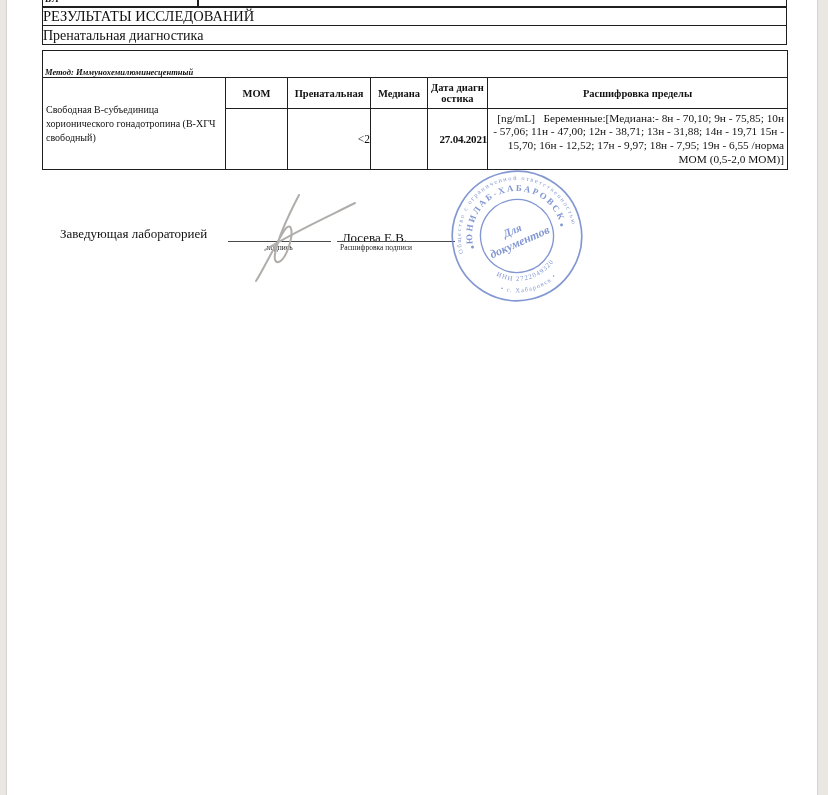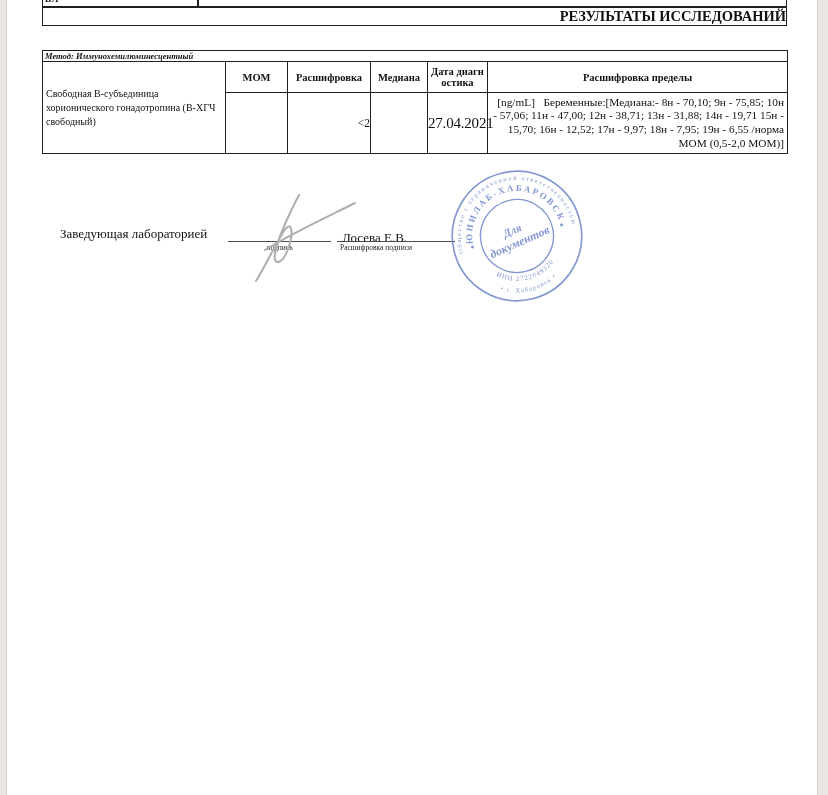--- a/index.html
+++ b/index.html
@@ -12,37 +12,37 @@
 
   
   .clipped-row { position:absolute; left:42px; top:0; width:745px; height:7px;
     border-left:1.5px solid #1f1f1f; border-right:1.5px solid #1f1f1f;
     border-bottom:1.5px solid #1f1f1f; overflow:hidden; }
   .clipped-row .divider { position:absolute; left:154px; top:0; bottom:0; width:1.5px; background:#1f1f1f; }
   .clipped-row .frag { position:absolute; left:2px; top:-6px; font-size:9px; font-weight:bold; letter-spacing:1px; }
 
   
   .title-block { position:absolute; left:42px; top:7px; width:745px; border:1.5px solid #1f1f1f; }
-  .title-row { text-align:right; font-weight:bold; }
+  .title-row { text-align:left; font-weight:normal; }
   .title-row.r1 { font-size:14.5px; line-height:17px; height:17px; }
   .title-row.r2 { font-size:14px; line-height:19px; height:19px; border-top:1.5px solid #1f1f1f; }
 
   
   table.main { position:absolute; left:42px; top:50px; width:745px;
     border-collapse:collapse; table-layout:fixed; }
   table.main td, table.main th { border:1.5px solid #1f1f1f; vertical-align:middle; }
   tr.method-row td { height:11px; font-size:8.5px; font-weight:bold; font-style:italic;
-    padding:0 0 0 2px; line-height:10px; }
+    padding:16px 0 0 2px; line-height:10px; }
   tr.head-row th { height:31px; font-size:10.5px; font-weight:bold; text-align:center;
     padding:0 1px; line-height:11px;margin-top:36px; }
   th.th-date { word-break:break-all; font-size:10px; }
   td.analyte { font-size:10px; line-height:14px; padding:2px 3px; text-align:left; }
   tr.data-row td { height:61px;text-align:right; }
   td.cell-c { text-align:center; font-size:11.5px; }
-  td.cell-date { text-align:center; font-size:15px; letter-spacing:-0.2px; }
+  td.cell-date { text-align:center; font-size:11px; letter-spacing:-0.2px;font-weight:bold; }
   td.cell-ref { font-size:11.3px; line-height:13.6px; padding:1px 3px; text-align:left;
     vertical-align:top; white-space:pre-wrap; }
 
   
   .sig-role { position:absolute; left:60px; top:226px; font-size:13px; }
   .sig-line { position:absolute; border-top:1.2px solid #4a4a4a; }
   .sig-line.l1 { left:228px; top:241px; width:103px; }
   .sig-line.l2 { left:337px; top:241px; width:118px; }
   .sig-caption { position:absolute; font-size:7.5px; color:#222; text-align:center; }
   .sig-caption.c1 { left:228px; top:243px; width:103px; }
@@ -64,39 +64,40 @@
   <div class="edge-strip left"></div>
   <div class="edge-strip right"></div>
 
   <div class="clipped-row">
     <span class="frag">ВЛ</span>
     <span class="divider"></span>
   </div>
 
   <div class="title-block">
     <div class="title-row r1">РЕЗУЛЬТАТЫ ИССЛЕДОВАНИЙ</div>
+    <div class="title-row r2">Пренатальная диагностика</div>
   </div>
 
   <table class="main">
     <colgroup>
       <col style="width:183px">
         <col style="width:62px">
         <col style="width:83px">
       <col style="width:57px">
         <col style="width:60px">
         <col style="width:300px">
     </colgroup>
     <tbody>
         <tr class="method-row">
       <td colspan="6">Метод: Иммунохемилюминесцентный</td>
     </tr>
     <tr class="head-row">
       <td class="analyte" rowspan="2">Свободная В-субъединица хорионического гонадотропина (В-ХГЧ свободный)</td>
       <th>МОМ</th>
-      <th>Расшифровка</th>
+      <th>Пренатальная</th>
       <th>Медиана</th>
       <th class="th-date">Дата диагностика</th>
       <th>Расшифровка пределы</th>
     </tr>
     <tr class="data-row">
       <td class="cell-c"></td>
       <td class="cell-c">&lt;2</td>
       <td class="cell-c"></td>
       <td class="cell-date">27.04.2021</td>
       <td class="cell-ref">[ng/mL]   Беременные:[Медиана:- 8н - 70,10; 9н - 75,85; 10н - 57,06; 11н - 47,00; 12н - 38,71; 13н - 31,88; 14н - 19,71 15н - 15,70; 16н - 12,52; 17н - 9,97; 18н - 7,95; 19н - 6,55 /норма МОМ (0,5-2,0 МОМ)]</td>

